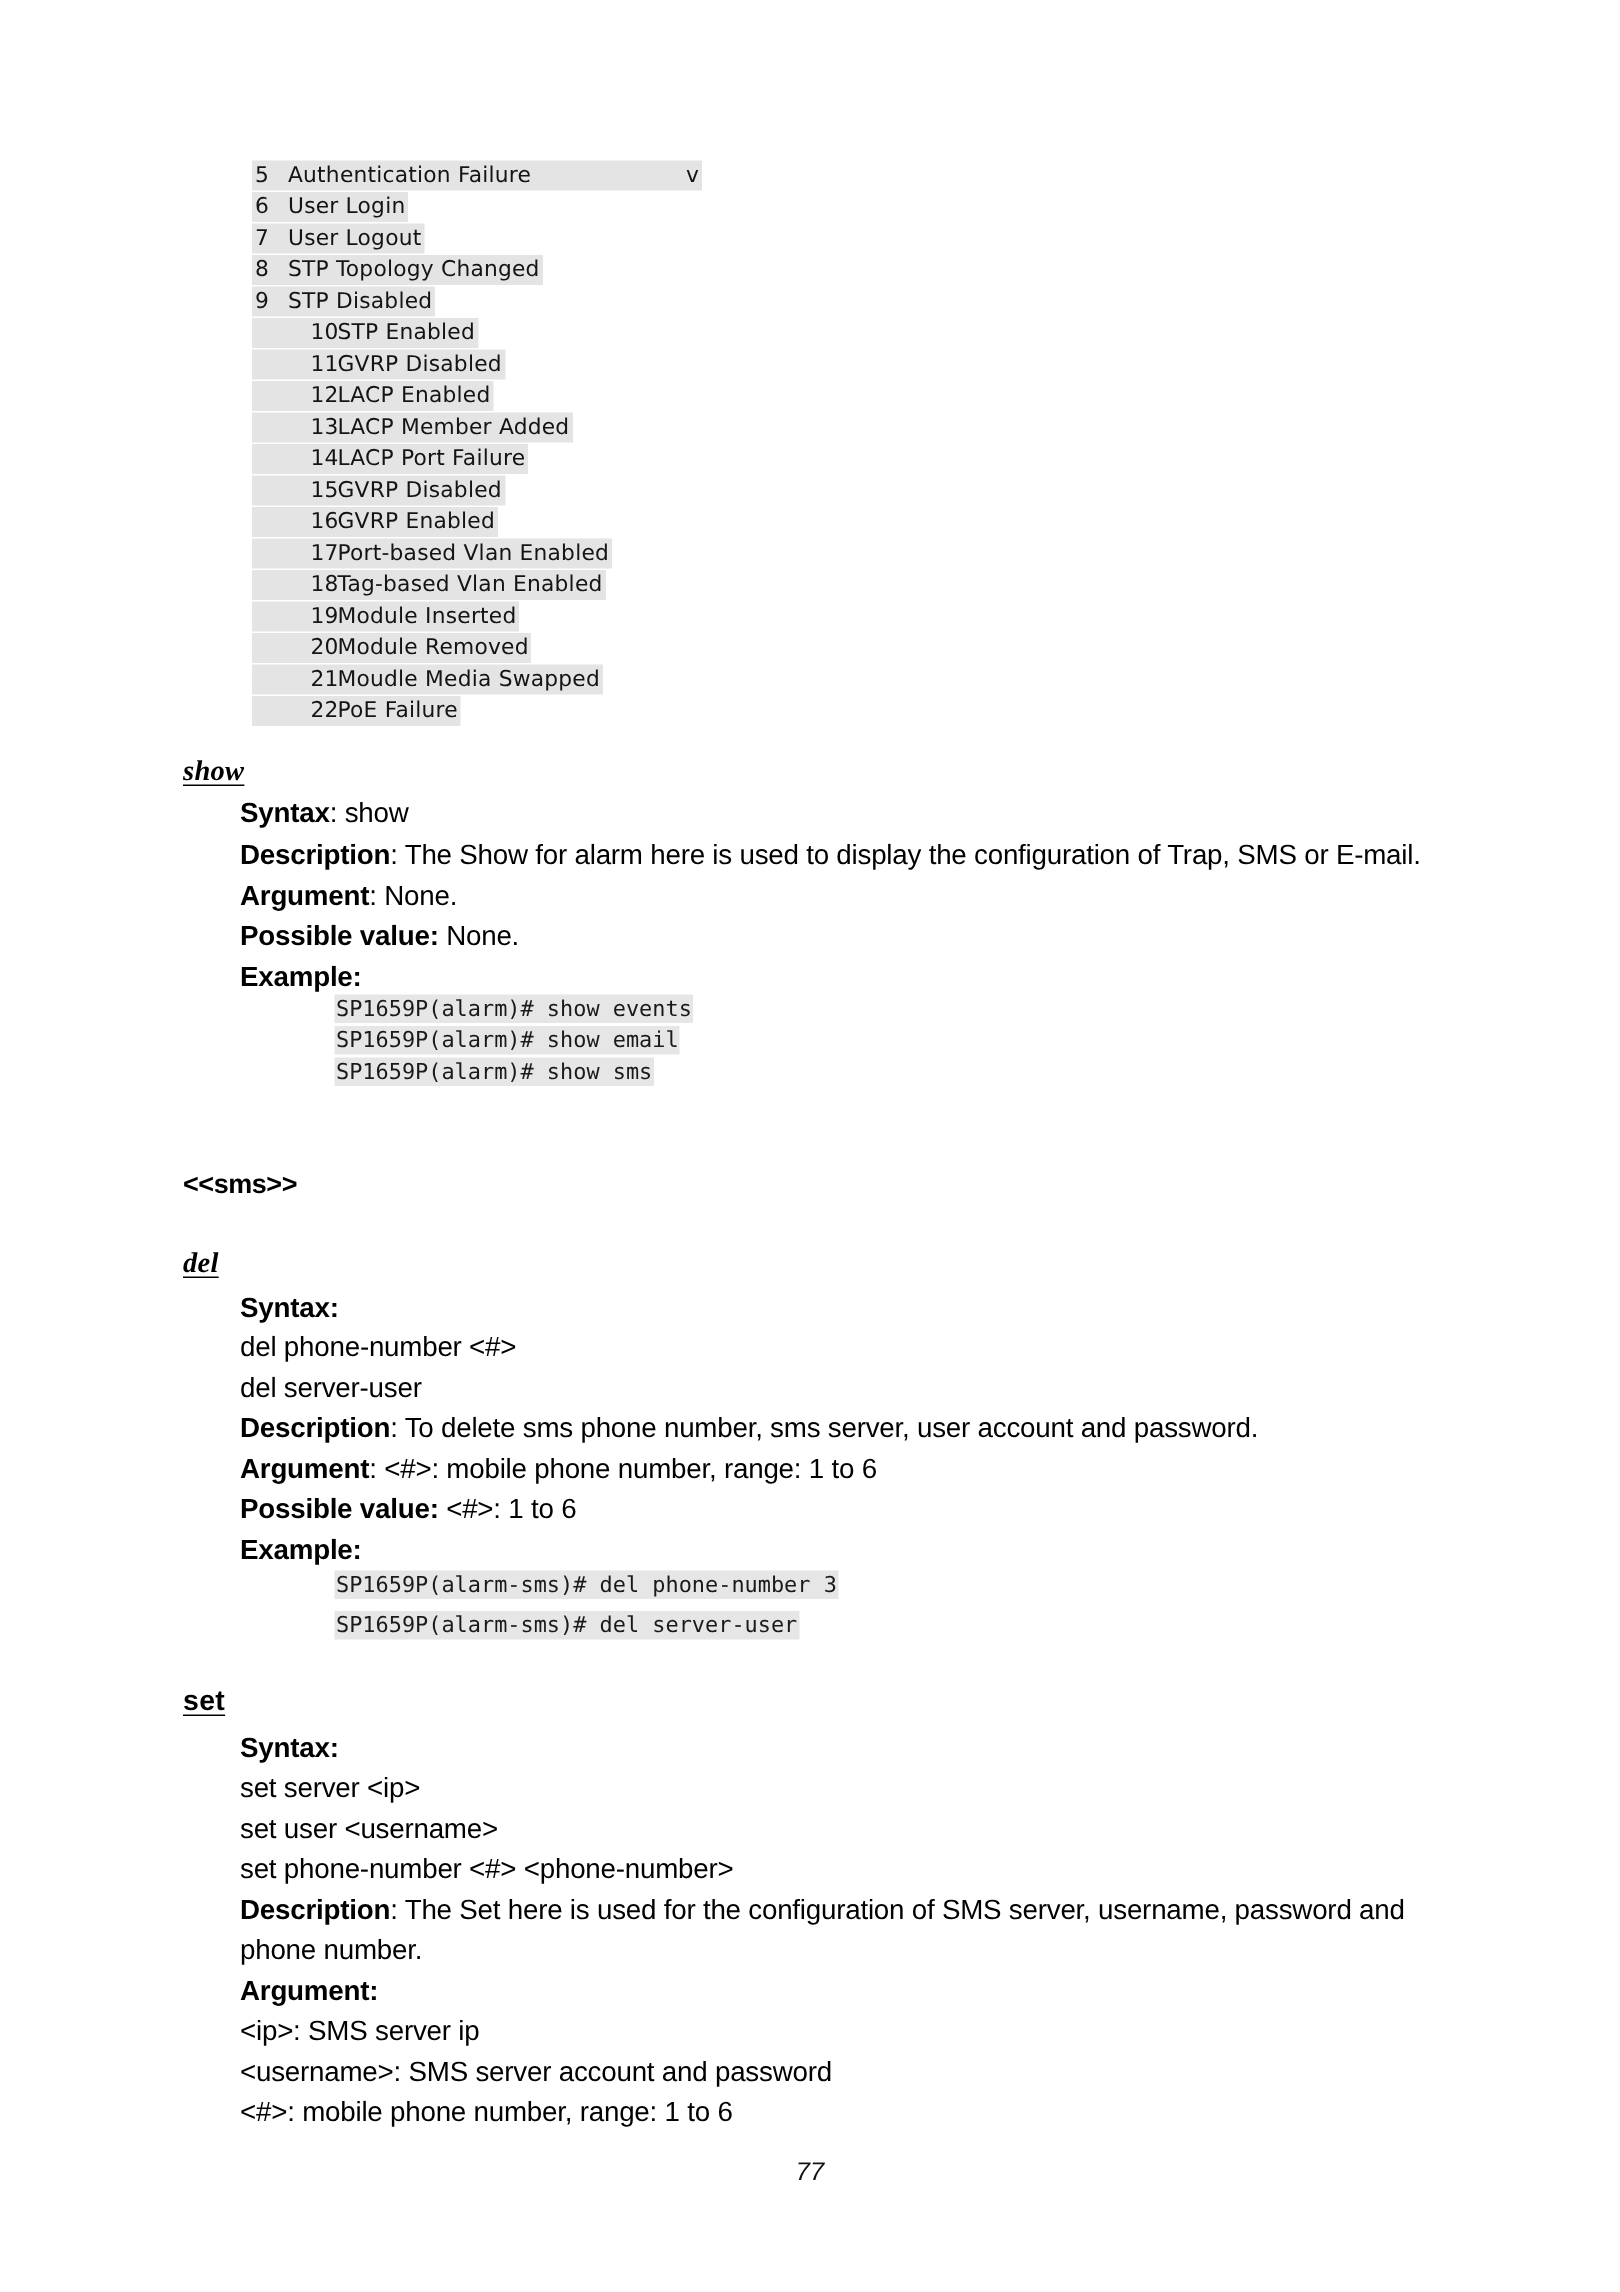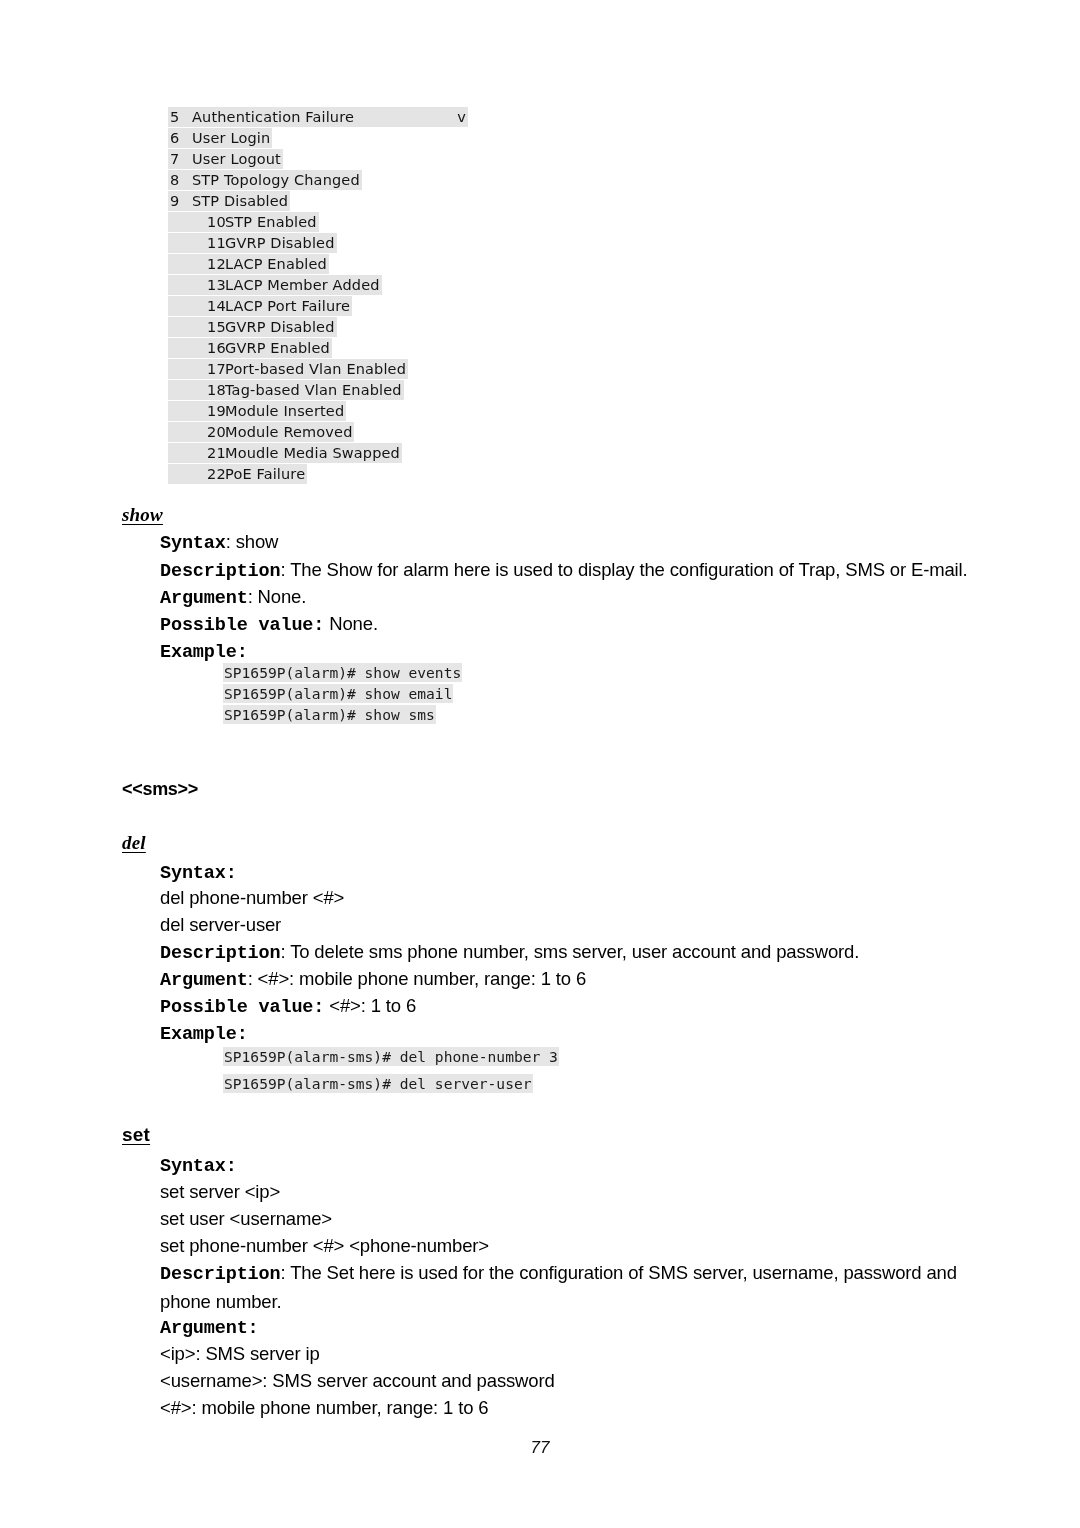--- a/index.html
+++ b/index.html
@@ -82,21 +82,21 @@
     left: 160px;
     font-size: 18.5px;
     line-height: 27px;
     letter-spacing: -0.15px;
     white-space: nowrap;
   }
   .line.wrap {
     white-space: normal;
     width: 830px;
   }
-  .line b { font-weight: bold; font-family: Liberation Mono, monospace; }
+  .line b { font-weight: bold; }
 
   
   .cli {
     position: absolute;
     left: 175px;
     font-family: "DejaVu Sans Mono", monospace;
     font-size: 14.6px;
     line-height: 21px;
     white-space: nowrap;
   }

